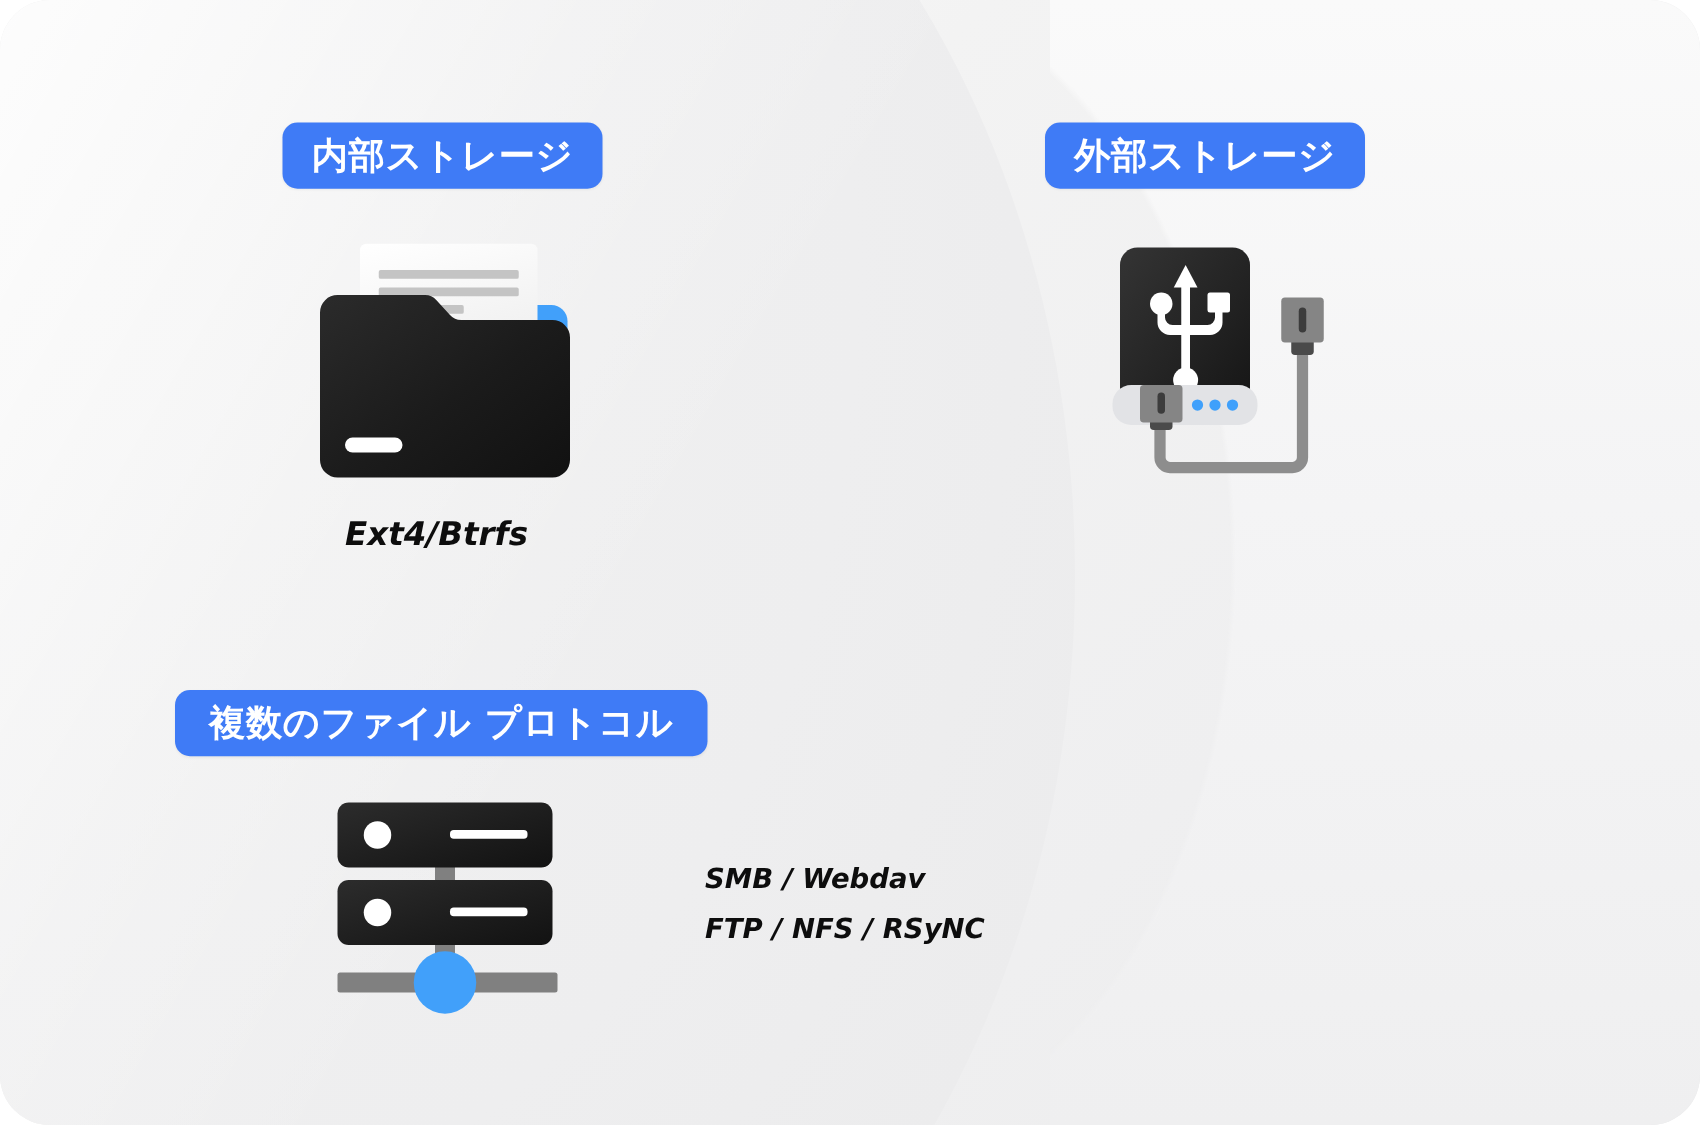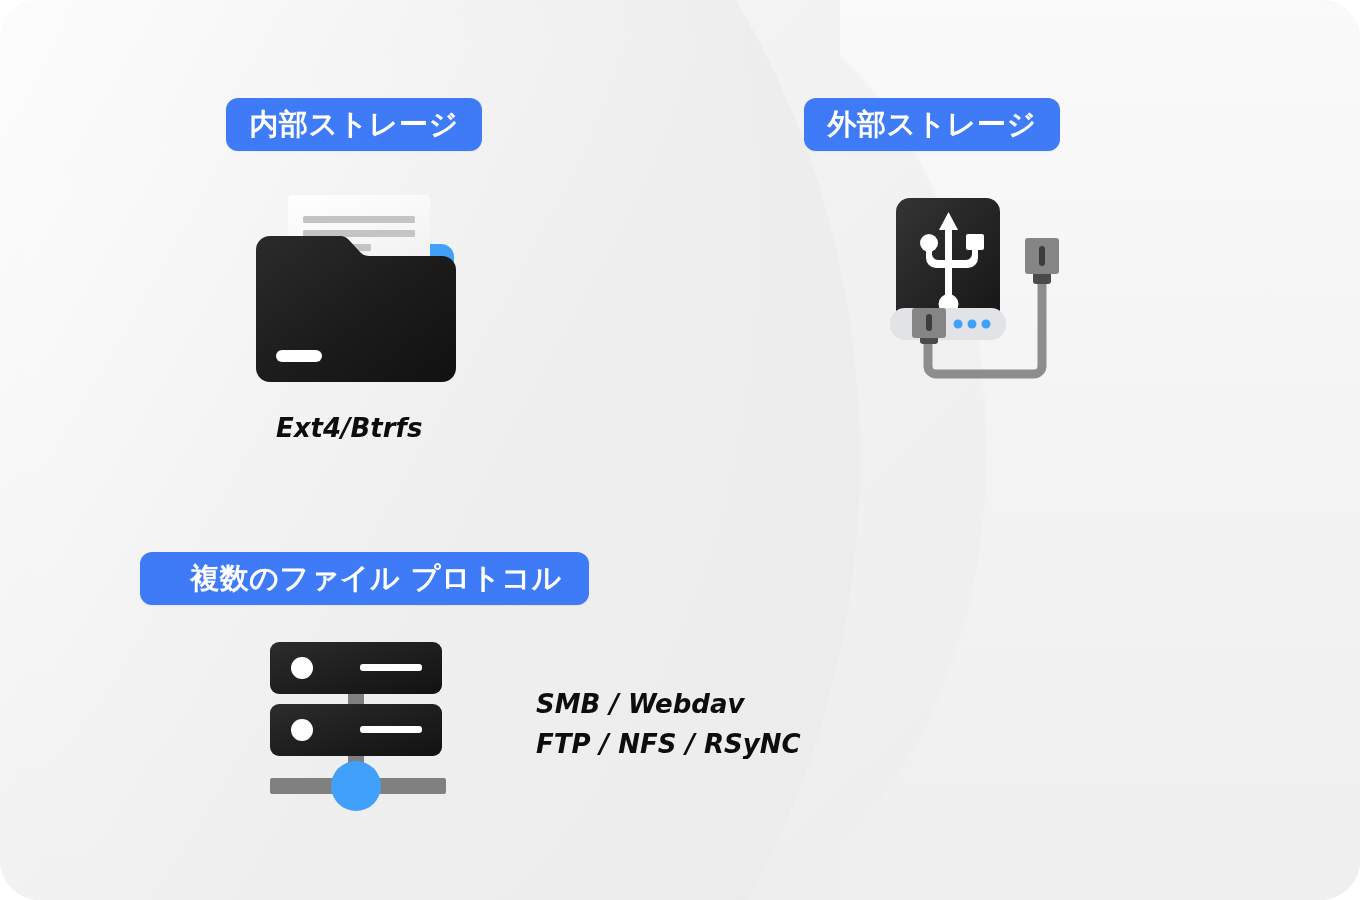--- a/index.html
+++ b/index.html
@@ -69,51 +69,50 @@
     letter-spacing: 0.5px;
     white-space: nowrap;
     box-shadow: 0 1px 2px rgba(0,0,0,0.05);
   }
   #badge-internal {
     left: 226px; top: 98px;
     width: 256px; height: 53px;
     font-size: 29px;
   }
   #badge-external {
-    left: 804px; top: 98px;
+    left: 836px; top: 98px;
     width: 256px; height: 53px;
     font-size: 29px;
   }
   #badge-protocols {
     left: 140px; top: 552px;
     width: 426px; height: 53px;
     font-size: 29px;
-    padding-left: 23px;
   }
 
   
   .caption {
     position: absolute;
     color: #0d0d0d;
     font-weight: 700;
     line-height: 40px;
     white-space: pre-line;
     font-style: italic;
   }
   #caption-internal {
     left: 276px; top: 408px;
     font-size: 26px;
   }
   #caption-external {
     left: 766px; top: 408px;
     font-size: 28px;
   }
   #caption-protocols {
-    left: 536px; top: 684px;
-    font-size: 26px;
+    left: 564px; top: 684px;
+    font-size: 22px;
   }
 
   
   .icon-wrap { position: absolute; }
   #icon-folder   { left: 256px; top: 190px; width: 200px; height: 195px; }
   #icon-usb      { left: 890px; top: 190px; width: 170px; height: 195px; }
   #icon-server   { left: 266px; top: 638px; width: 190px; height: 185px; }
 
   .icon-wrap svg { display: block; width: 100%; height: 100%; overflow: visible; }
 </style>

